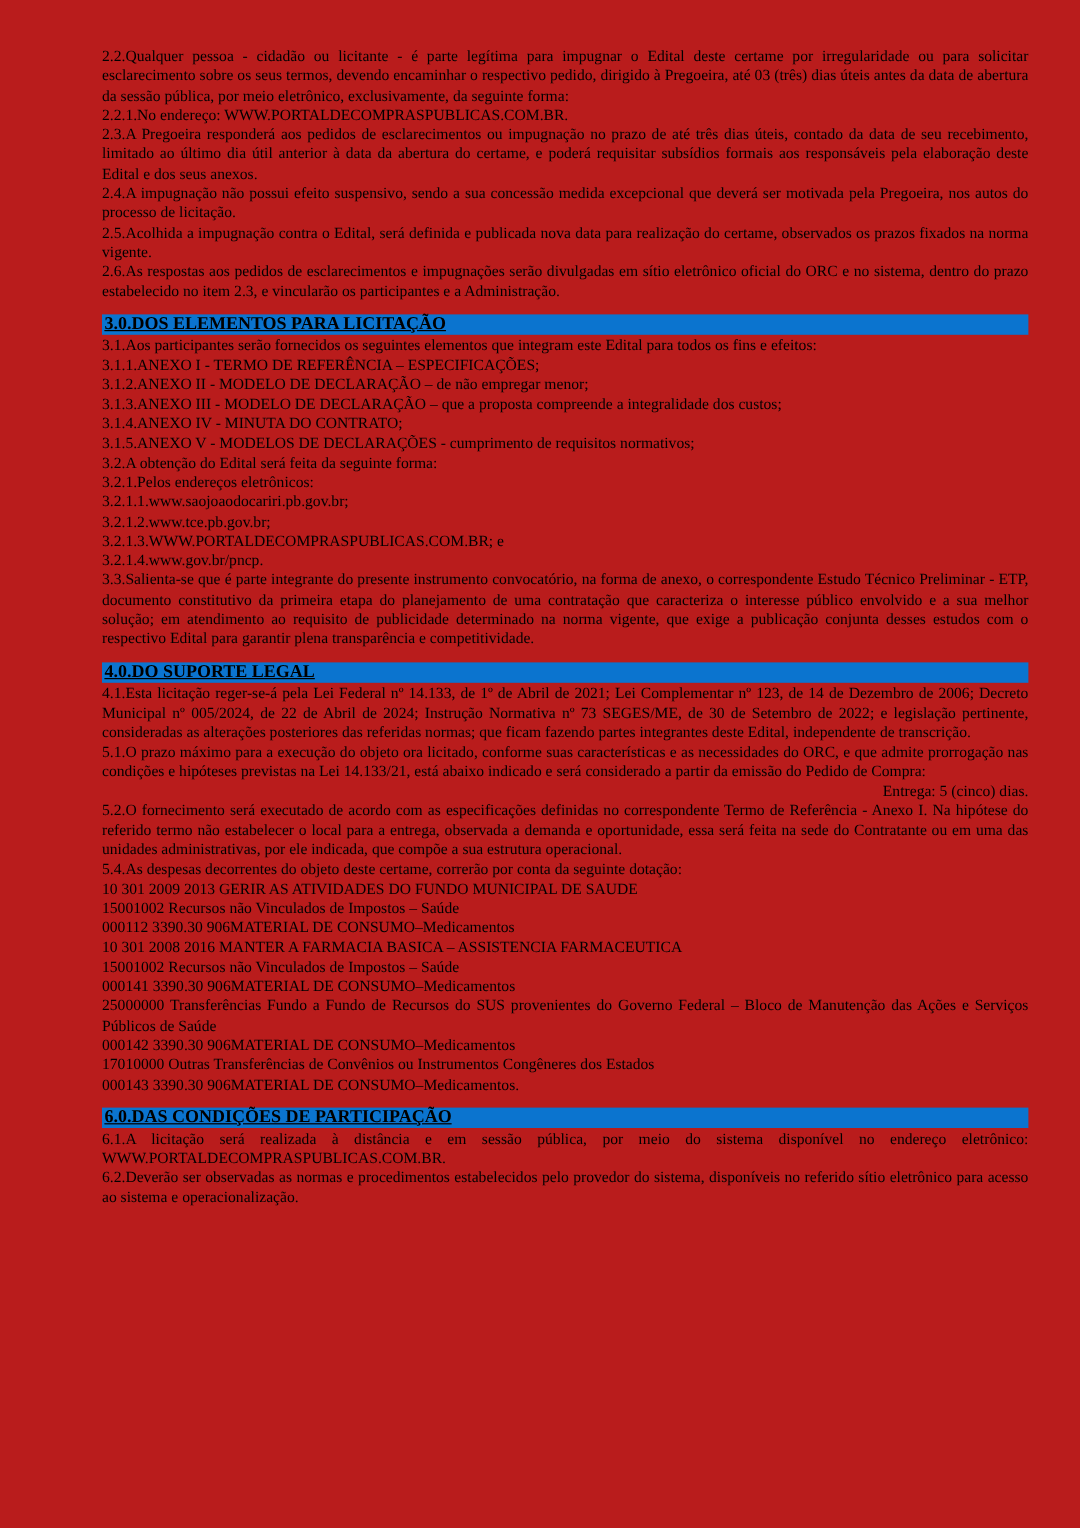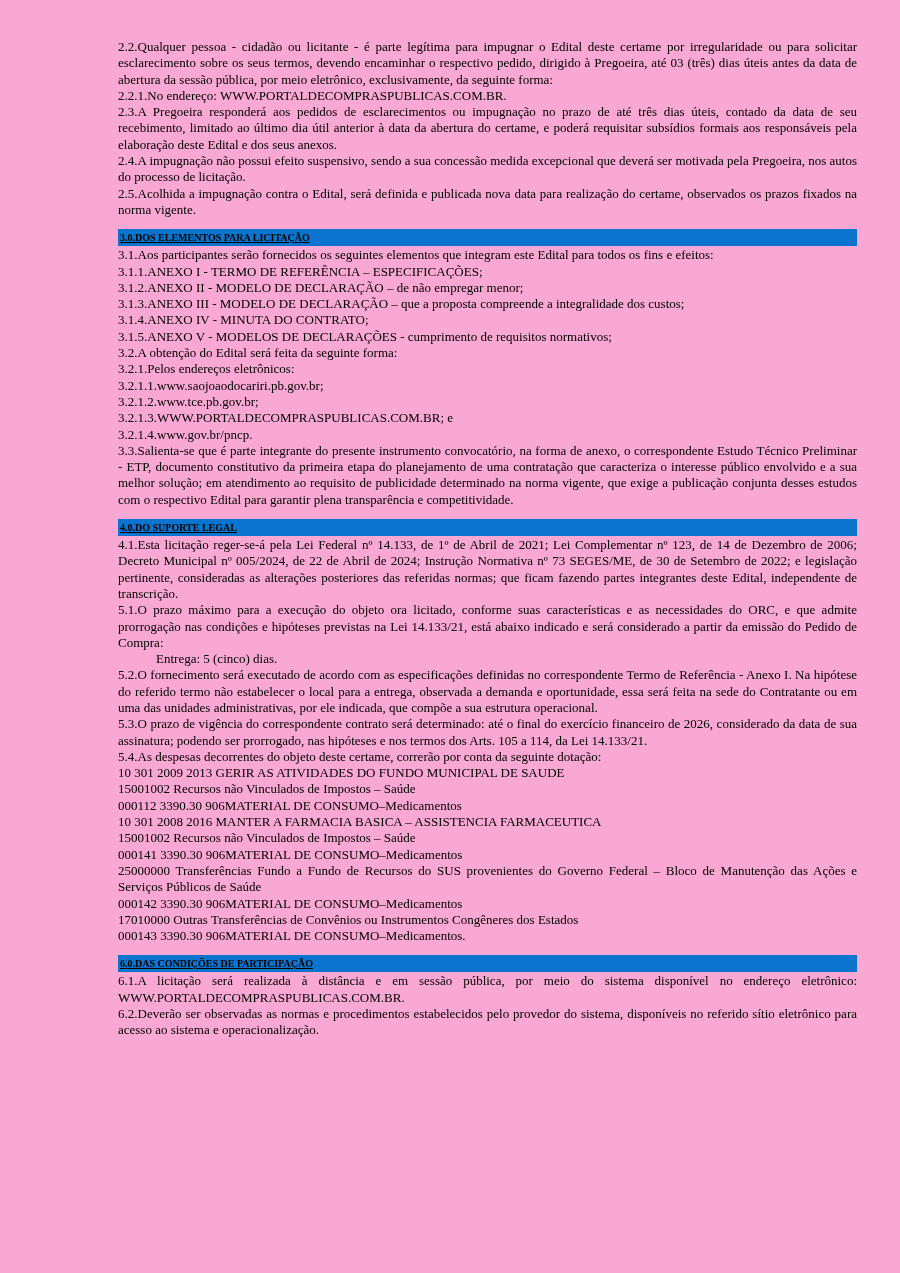--- a/index.html
+++ b/index.html
@@ -10,77 +10,77 @@
   body {
     width: 900px;
     height: 1273px;
     font-family: "Liberation Serif", serif;
     color: #000000;
   }
   .page {
     box-sizing: border-box;
     width: 900px;
     height: 1273px;
-    padding: 39px 43px 20px 118px;
+    padding: 39px 43px 20px 85px;
     overflow: hidden;
-    background: #f9a8d4;
+    background: #b91c1c;
   }
   .para {
     font-size: 13px;
     line-height: 16.3px;
     text-align: justify;
     margin: 0;
     hyphens: none;
     -webkit-hyphens: none;
   }
   .para.indent {
     padding-left: 38px;
-    text-align: left;
+    text-align: right;
   }
   .sect {
     margin-top: 11px;
     margin-bottom: 1px;
-    font-size: 10px;
+    font-size: 15px;
     line-height: 15px;
     font-weight: bold;
     text-decoration: underline;
     color: #000000;
     padding: 1px 2px 1px 2px;
     text-align: left;
   }
 </style>
 </head>
 <body>
 
 <div class="page" id="doc-page">
     <div class="para">2.2.Qualquer pessoa - cidadão ou licitante - é parte legítima para impugnar o Edital deste certame por irregularidade ou para solicitar esclarecimento sobre os seus termos, devendo encaminhar o respectivo pedido, dirigido à Pregoeira, até 03 (três) dias úteis antes da data de abertura da sessão pública, por meio eletrônico, exclusivamente, da seguinte forma:</div>
     <div class="para">2.2.1.No endereço: WWW.PORTALDECOMPRASPUBLICAS.COM.BR.</div>
     <div class="para">2.3.A Pregoeira responderá aos pedidos de esclarecimentos ou impugnação no prazo de até três dias úteis, contado da data de seu recebimento, limitado ao último dia útil anterior à data da abertura do certame, e poderá requisitar subsídios formais aos responsáveis pela elaboração deste Edital e dos seus anexos.</div>
     <div class="para">2.4.A impugnação não possui efeito suspensivo, sendo a sua concessão medida excepcional que deverá ser motivada pela Pregoeira, nos autos do processo de licitação.</div>
     <div class="para">2.5.Acolhida a impugnação contra o Edital, será definida e publicada nova data para realização do certame, observados os prazos fixados na norma vigente.</div>
+    <div class="para">2.6.As respostas aos pedidos de esclarecimentos e impugnações serão divulgadas em sítio eletrônico oficial do ORC e no sistema, dentro do prazo estabelecido no item 2.3, e vincularão os participantes e a Administração.</div>
     <div class="sect" style="background: rgb(11, 116, 207);">3.0.DOS ELEMENTOS PARA LICITAÇÃO</div>
     <div class="para">3.1.Aos participantes serão fornecidos os seguintes elementos que integram este Edital para todos os fins e efeitos:</div>
     <div class="para">3.1.1.ANEXO I - TERMO DE REFERÊNCIA – ESPECIFICAÇÕES;</div>
     <div class="para">3.1.2.ANEXO II - MODELO DE DECLARAÇÃO – de não empregar menor;</div>
     <div class="para">3.1.3.ANEXO III - MODELO DE DECLARAÇÃO – que a proposta compreende a integralidade dos custos;</div>
     <div class="para">3.1.4.ANEXO IV - MINUTA DO CONTRATO;</div>
     <div class="para">3.1.5.ANEXO V - MODELOS DE DECLARAÇÕES - cumprimento de requisitos normativos;</div>
     <div class="para">3.2.A obtenção do Edital será feita da seguinte forma:</div>
     <div class="para">3.2.1.Pelos endereços eletrônicos:</div>
     <div class="para">3.2.1.1.www.saojoaodocariri.pb.gov.br;</div>
     <div class="para">3.2.1.2.www.tce.pb.gov.br;</div>
     <div class="para">3.2.1.3.WWW.PORTALDECOMPRASPUBLICAS.COM.BR; e</div>
     <div class="para">3.2.1.4.www.gov.br/pncp.</div>
     <div class="para">3.3.Salienta-se que é parte integrante do presente instrumento convocatório, na forma de anexo, o correspondente Estudo Técnico Preliminar - ETP, documento constitutivo da primeira etapa do planejamento de uma contratação que caracteriza o interesse público envolvido e a sua melhor solução; em atendimento ao requisito de publicidade determinado na norma vigente, que exige a publicação conjunta desses estudos com o respectivo Edital para garantir plena transparência e competitividade.</div>
     <div class="sect" style="background: rgb(11, 116, 207);">4.0.DO SUPORTE LEGAL</div>
     <div class="para">4.1.Esta licitação reger-se-á pela Lei Federal nº 14.133, de 1º de Abril de 2021; Lei Complementar nº 123, de 14 de Dezembro de 2006; Decreto Municipal nº 005/2024, de 22 de Abril de 2024; Instrução Normativa nº 73 SEGES/ME, de 30 de Setembro de 2022; e legislação pertinente, consideradas as alterações posteriores das referidas normas; que ficam fazendo partes integrantes deste Edital, independente de transcrição.</div>
     <div class="para">5.1.O prazo máximo para a execução do objeto ora licitado, conforme suas características e as necessidades do ORC, e que admite prorrogação nas condições e hipóteses previstas na Lei 14.133/21, está abaixo indicado e será considerado a partir da emissão do Pedido de Compra:</div>
     <div class="para indent">Entrega: 5 (cinco) dias.</div>
     <div class="para">5.2.O fornecimento será executado de acordo com as especificações definidas no correspondente Termo de Referência - Anexo I. Na hipótese do referido termo não estabelecer o local para a entrega, observada a demanda e oportunidade, essa será feita na sede do Contratante ou em uma das unidades administrativas, por ele indicada, que compõe a sua estrutura operacional.</div>
-    <div class="para">5.3.O prazo de vigência do correspondente contrato será determinado: até o final do exercício financeiro de 2026, considerado da data de sua assinatura; podendo ser prorrogado, nas hipóteses e nos termos dos Arts. 105 a 114, da Lei 14.133/21.</div>
     <div class="para">5.4.As despesas decorrentes do objeto deste certame, correrão por conta da seguinte dotação:</div>
     <div class="para">10 301 2009 2013 GERIR AS ATIVIDADES DO FUNDO MUNICIPAL DE SAUDE</div>
     <div class="para">15001002 Recursos não Vinculados de Impostos – Saúde</div>
     <div class="para">000112 3390.30 906MATERIAL DE CONSUMO–Medicamentos</div>
     <div class="para">10 301 2008 2016 MANTER A FARMACIA BASICA – ASSISTENCIA FARMACEUTICA</div>
     <div class="para">15001002 Recursos não Vinculados de Impostos – Saúde</div>
     <div class="para">000141 3390.30 906MATERIAL DE CONSUMO–Medicamentos</div>
     <div class="para">25000000 Transferências Fundo a Fundo de Recursos do SUS provenientes do Governo Federal – Bloco de Manutenção das Ações e Serviços Públicos de Saúde</div>
     <div class="para">000142 3390.30 906MATERIAL DE CONSUMO–Medicamentos</div>
     <div class="para">17010000 Outras Transferências de Convênios ou Instrumentos Congêneres dos Estados</div>

